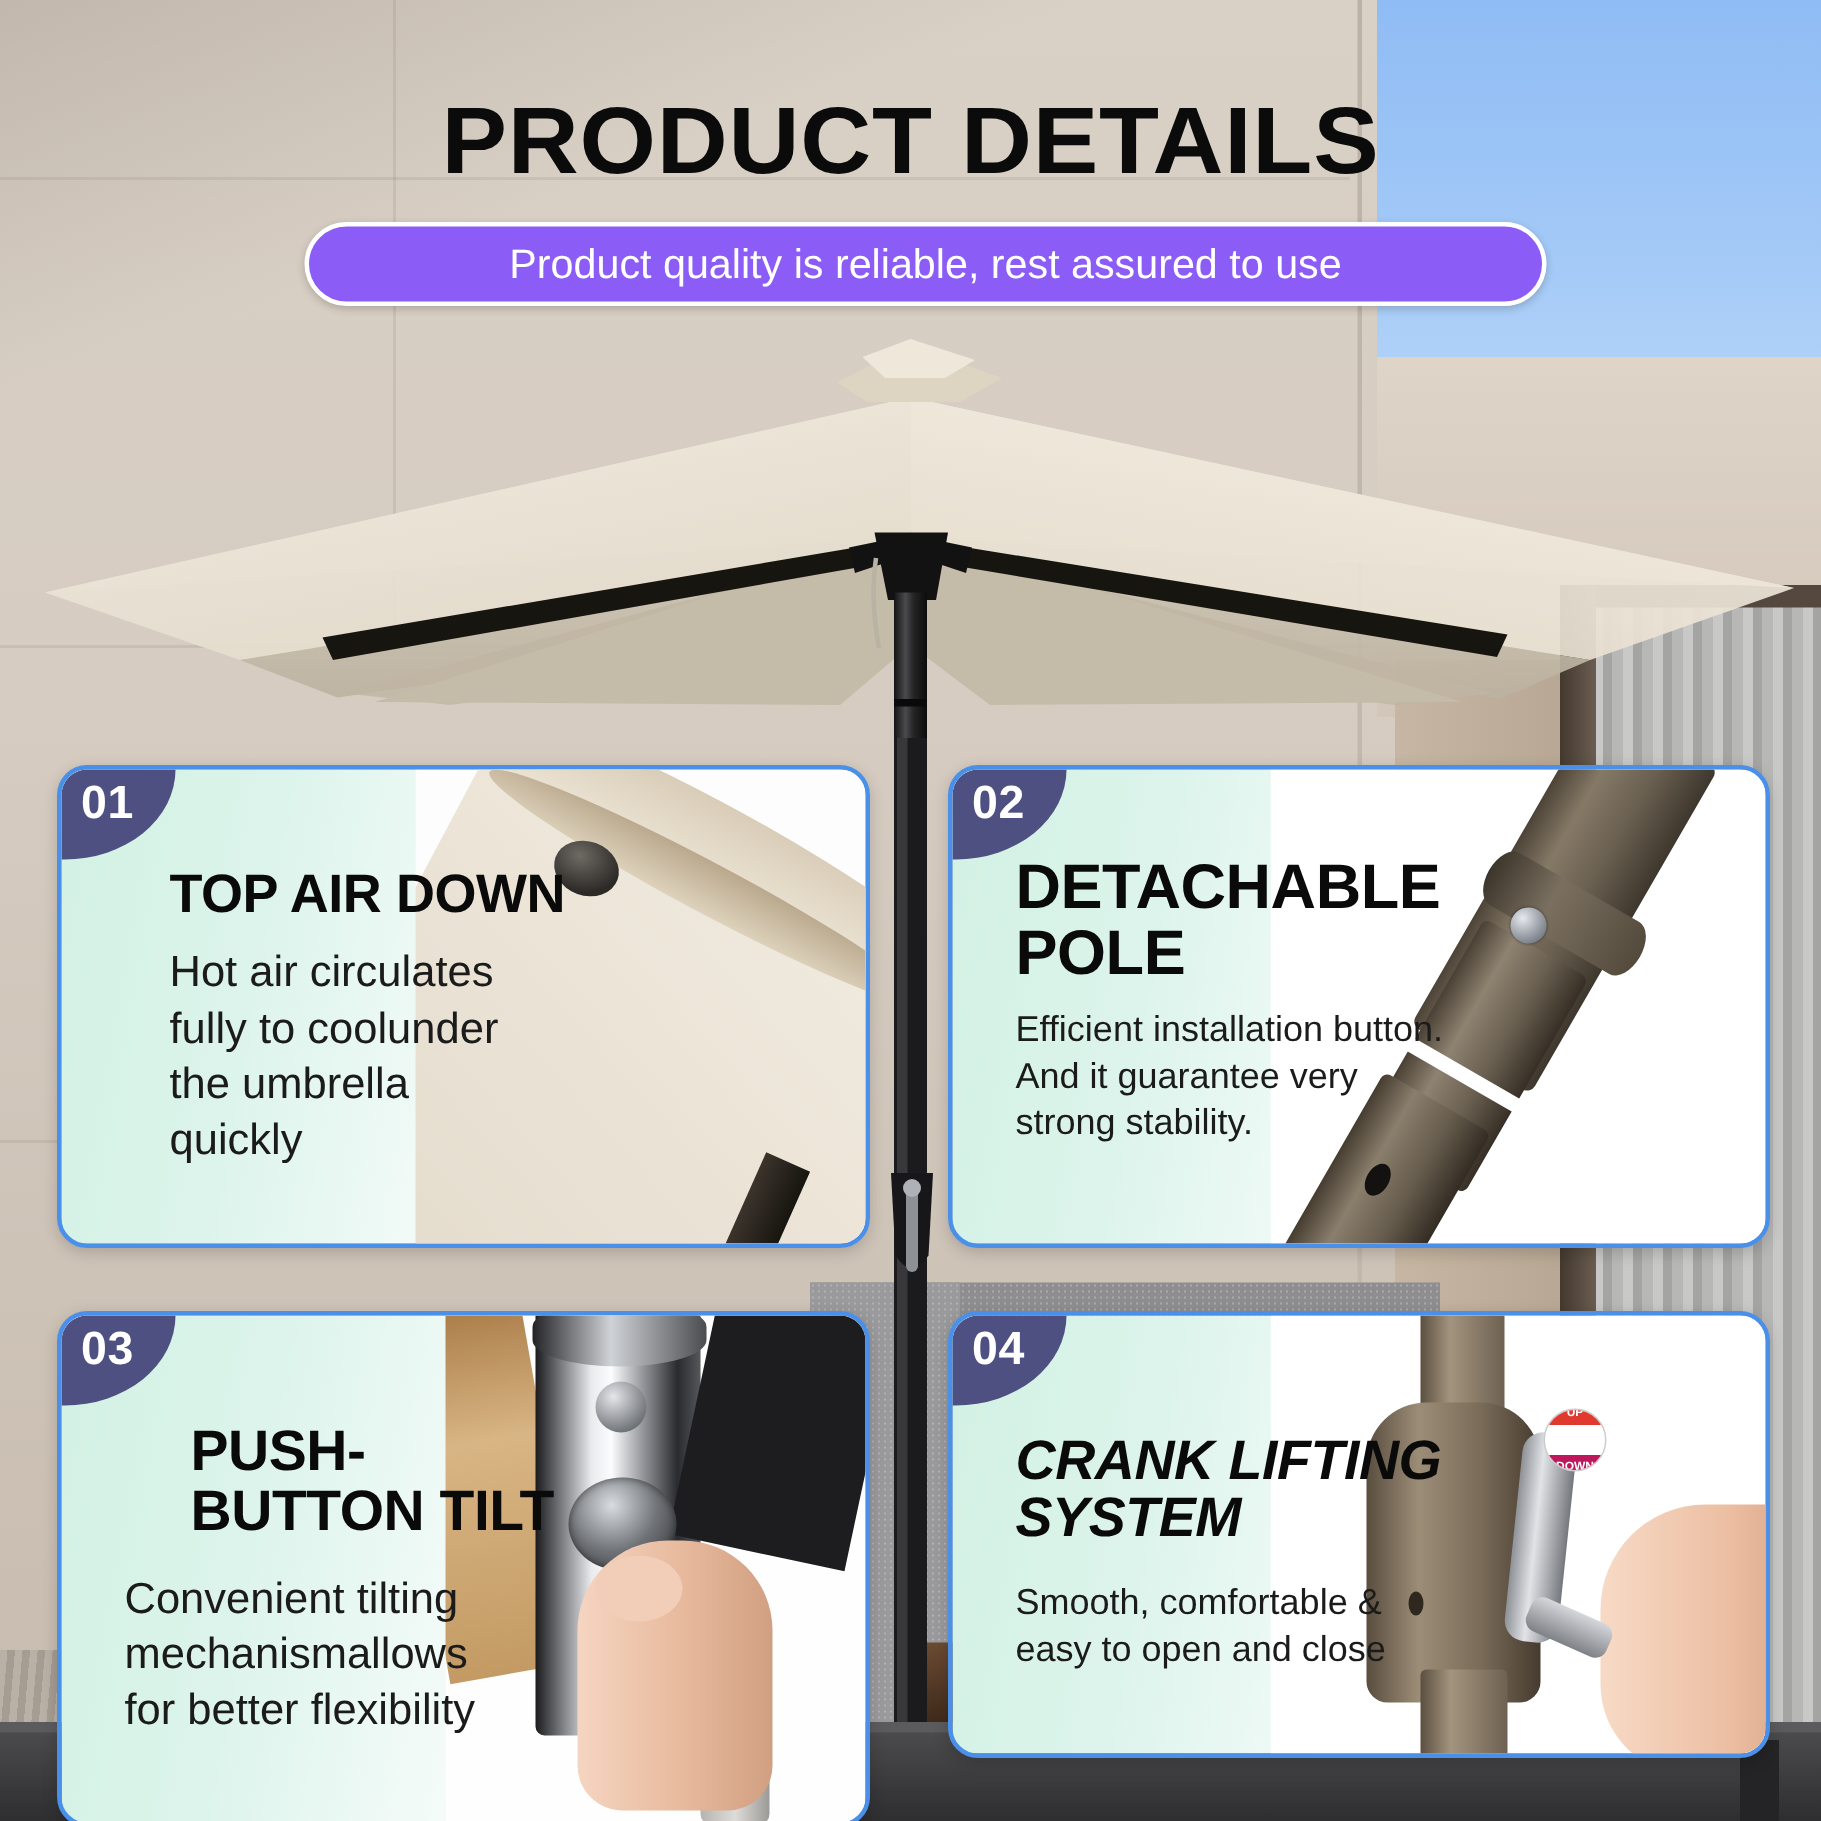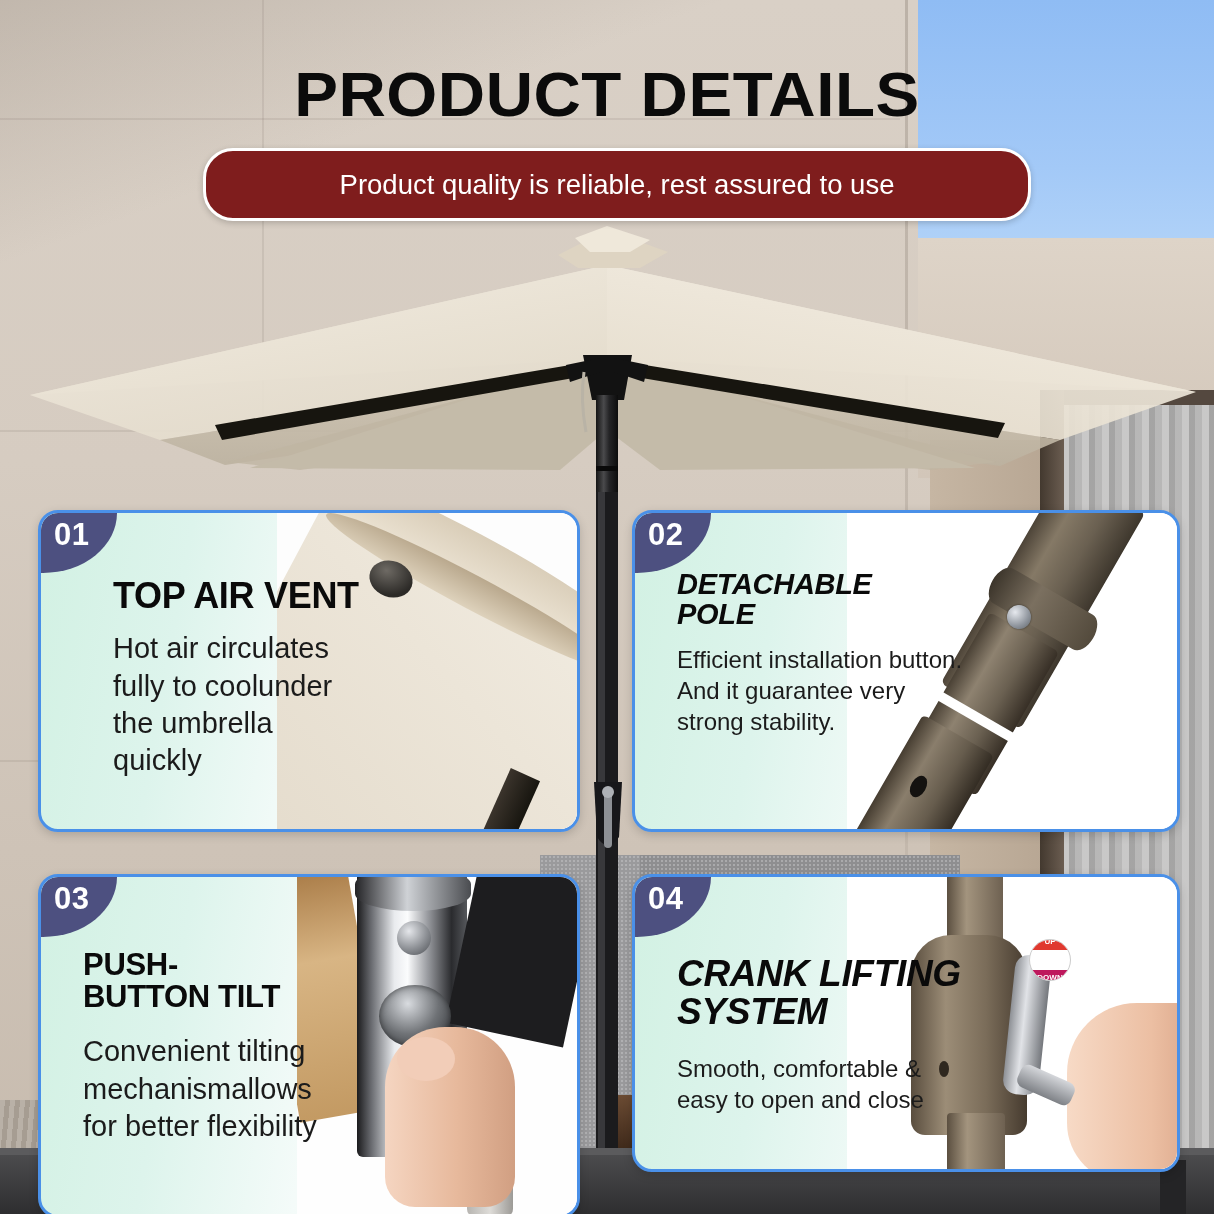--- a/index.html
+++ b/index.html
@@ -106,22 +106,22 @@
     font-size:63px;
     font-weight:bold;
     letter-spacing:0.5px;
     color:#0b0b0b;
     font-family:"Liberation Sans", sans-serif;
     transform:scaleX(1.04);
   }
 
   .subtitle-pill {
     position:absolute; left:203px; top:148px;
-    width:828px; height:73px;
-    background:#7f1d1d;
+    width:828px; height:56px;
+    background:#8b5cf6;
     border:3px solid #ffffff;
     border-radius:30px;
     display:flex; align-items:center; justify-content:center;
     color:#ffffff;
     font-size:27.5px;
     box-shadow:0 2px 6px rgba(0,0,0,.20);
   }
 
   
   .card {
@@ -161,22 +161,22 @@
   .card-head {
     font-size:36px;
     font-weight:bold;
     color:#0a0a0a;
     line-height:1.04;
     letter-spacing:-0.3px;
     margin-bottom:16px;
     white-space:pre-line;
   }
   .card.c1 .card-head { font-size:36px; }
-  .card.c2 .card-head { font-size:29px; font-style:italic;}
-  .card.c3 .card-head { font-size:31px; margin-bottom:20px;}
+  .card.c2 .card-head { font-size:42px; }
+  .card.c3 .card-head { font-size:38px; margin-bottom:20px;margin-left:44px;}
   .card.c4 .card-head { font-size:37px; margin-bottom:22px;font-style:italic;}
 
   .card-body {
     font-size:29px;
     color:#1b1b1b;
     line-height:1.28;
     white-space:pre-line;
   }
   .card.c2 .card-body,
   .card.c4 .card-body { font-size:24px; }
@@ -461,21 +461,21 @@
     <div class="photo">
       <div class="p1-sky"></div>
       <div class="p1-canopy"></div>
       <div class="p1-fold"></div>
       <div class="p1-fold2"></div>
       <div class="p1-knob"></div>
       <div class="p1-strut"></div>
     </div>
     <div class="badge">01</div>
     <div class="card-text">
-      <div class="card-head">TOP AIR VENT</div>
+      <div class="card-head">TOP AIR DOWN</div>
       <div class="card-body">Hot air circulates
 fully to coolunder
 the umbrella
 quickly</div>
     </div>
   </div>
 
   <div class="card c2">
     <div class="photo">
       <div class="p2-bg"></div>

